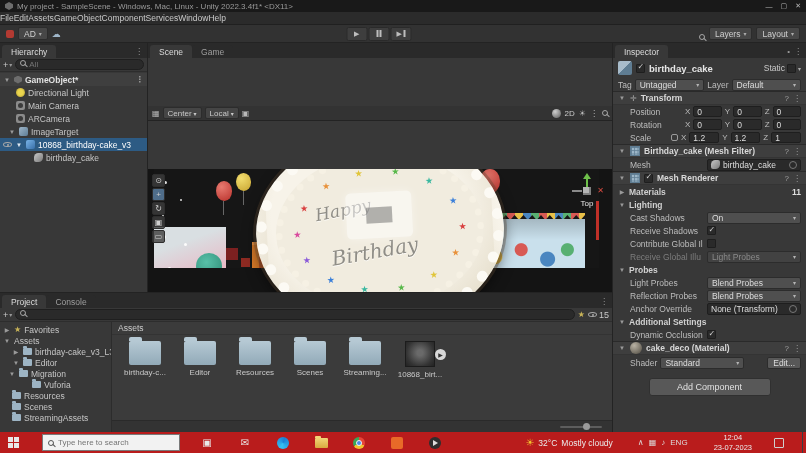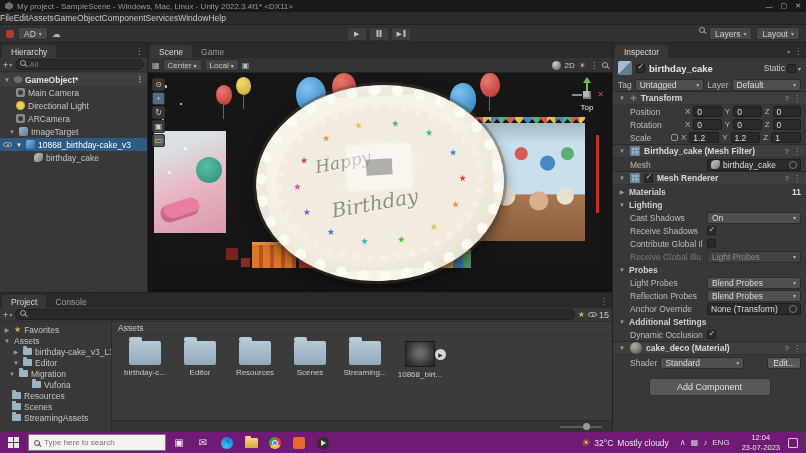--- a/index.html
+++ b/index.html
@@ -15,21 +15,21 @@
   .menu-item { padding:0 0; height:100%; display:flex; align-items:center; }
   .maintoolbar { height:18px; background:#323232; border-bottom:1px solid #232323; display:flex; align-items:center; padding:0 6px; gap:4px; position:relative; }
   .vc-dot { width:8px; height:8px; border-radius:2px; background:#b33a32; }
   .chip { background:#474747; border:1px solid #2c2c2c; border-radius:2px; height:13px; display:flex; align-items:center; gap:3px; padding:0 5px; font-size:8.5px; color:#cfcfcf; }
   .chip .arr { font-size:6px; color:#aaa; }
   .cloud { color:#9fb6c9; font-size:9px; }
   .playgroup { position:absolute; left:47%; transform:translateX(-50%); display:flex; gap:1px; }
   .tbtn { width:21px; height:14px; background:#3e3e3e; border:1px solid #2a2a2a; border-radius:2px; color:#bdbdbd; font-size:7px; display:flex; align-items:center; justify-content:center; gap:1px; }
   .pause-glyph { width:5px; height:7px; border-left:2px solid #bdbdbd; border-right:2px solid #bdbdbd; }
   .step-bar { width:2px; height:7px; background:#bdbdbd; }
-  .tb-right { margin-left:auto; display:flex; gap:4px; align-items:flex-start; }
+  .tb-right { margin-left:auto; display:flex; gap:4px; align-items:flex-end; }
 
   
   .tabstrip { height:15px; background:#2a2a2a; display:flex; align-items:flex-end; font-size:8.5px; color:#9f9f9f; padding-left:2px; }
   .tab { padding:2px 9px 1px; border-radius:3px 3px 0 0; background:#2a2a2a; white-space:nowrap; }
   .tab.active { background:#383838; color:#dcdcdc; }
   .strip-icons { margin-left:auto; padding:0 4px 2px; color:#8f8f8f; display:flex; gap:4px; font-size:8px; }
   .panel-toolbar { height:14px; background:#383838; border-bottom:1px solid #2d2d2d; display:flex; align-items:center; gap:3px; padding:0 3px; }
   .plusbtn { color:#c9c9c9; font-size:9px; display:flex; gap:1px; align-items:center; }
   .plusbtn .arr { font-size:6px; color:#999; }
   .searchbox { flex:1; height:11px; background:#2a2a2a; border:1px solid #1f1f1f; border-radius:6px; display:flex; gap:3px; padding:0 4px; min-width:0; }
@@ -55,21 +55,21 @@
   .oi-light { background:radial-gradient(circle,#ead54e 40%,#a8922d); border-radius:50%; }
   .oi-cube { background:linear-gradient(135deg,#9fb6c9,#5d7d96); }
   .oi-prefab { background:linear-gradient(135deg,#79b4e8,#3a6fa8); }
   .oi-mesh { background:linear-gradient(135deg,#c8c8c8,#7a7a7a); border-radius:50% 2px 50% 2px; }
   .hsp { flex:1; }
   .dots { color:#9a9a9a; font-size:8px; }
   .eye { width:9px; height:5px; border:1px solid #a9a9a9; border-radius:50%; position:relative; flex:0 0 auto; }
   .eye::after { content:""; position:absolute; left:3px; top:1px; width:2px; height:2px; background:#a9a9a9; border-radius:50%; }
 
   
-  .center-pane { flex:1; display:flex; flex-direction:column; min-width:0; }
+  .center-pane { flex:1; display:flex; flex-direction:column; min-width:0;gap:48px; }
   .scene-toolbar { height:15px; background:#333; border-bottom:1px solid #232323; display:flex; align-items:center; gap:3px; padding:0 4px; font-size:8px; color:#c9c9c9; }
   .sbtn { background:#454545; border:1px solid #2c2c2c; border-radius:2px; height:12px; display:flex; align-items:center; gap:2px; padding:0 4px; }
   .sicon { color:#b9b9b9; font-size:8px; }
   .sphere-icon { width:9px; height:9px; border-radius:50%; background:radial-gradient(circle at 35% 30%,#cfcfcf,#5a5a5a); }
   .st-right { margin-left:auto; display:flex; gap:4px; align-items:center; }
 
   .viewport { flex:1; position:relative; background:#141414; overflow:hidden; }
   .vp-image { position:absolute; left:6px; right:13px; top:0; bottom:24px; background:#161616; overflow:hidden; }
   .balloon { position:absolute; border-radius:50% 50% 48% 52%; }
   .balloon::after { content:""; position:absolute; left:45%; bottom:-14px; width:1px; height:14px; background:rgba(255,255,255,.35); }
@@ -174,21 +174,21 @@
   .folder-lg::before { content:""; position:absolute; top:-4px; left:0; width:13px; height:4px; background:#b6c9d4; border-radius:2px 2px 0 0; }
   .thumb { width:30px; height:26px; background:radial-gradient(circle at 50% 45%,#6a6a6a 15%,#343434 70%,#222); border:1px solid #1c1c1c; position:relative; }
   .playbadge { position:absolute; right:-12px; top:7px; width:11px; height:11px; border-radius:50%; background:#d8d8d8; color:#333; font-size:6px; display:flex; align-items:center; justify-content:center; }
   .file-label { font-size:8px; color:#c9c9c9; max-width:46px; white-space:nowrap; overflow:hidden; text-align:center; }
   .proj-status { height:12px; background:#333; border-top:1px solid #2a2a2a; display:flex; align-items:center; justify-content:flex-end; gap:5px; padding:0 10px; }
   .slider { width:42px; height:2px; background:#5d5d5d; position:relative; border-radius:1px; }
   .slider .thumbk { position:absolute; left:55%; top:-3px; width:7px; height:7px; border-radius:50%; background:#9a9a9a; }
   .hidden-wrap { display:flex; align-items:center; gap:2px; color:#c9c9c9; }
 
   
-  .taskbar { height:21px; background:#701a75; display:flex; align-items:center; color:#eaeaea; gap:2px; }
+  .taskbar { height:21px; background:#b91c1c; display:flex; align-items:center; color:#eaeaea; gap:16px; }
   .start { width:26px; height:100%; display:flex; align-items:center; justify-content:center; }
   .winlogo { display:grid; grid-template-columns:5px 5px; grid-template-rows:5px 5px; gap:1px; }
   .winlogo div { background:#e8e8e8; }
   .tb-search { width:138px; height:17px; background:#f2f2f2; border:1px solid #7a7a7a; display:flex; align-items:center; gap:4px; padding:0 5px; }
   .tb-search input { flex:1; min-width:0; border:none; outline:none; background:transparent; font-size:8px; color:#333; font-family:inherit; }
   .tbi { width:22px; height:100%; display:flex; align-items:center; justify-content:center; font-size:10px; }
   .ic-sq { width:12px; height:12px; }
   .ic-edge { border-radius:50%; background:conic-gradient(from 200deg,#35c2f2,#1a7fd4,#35c2f2); }
   .ic-folder { background:linear-gradient(#f2d477,#d9a93f); border-radius:1px; position:relative; width:13px; height:10px; }
   .ic-folder::before { content:""; position:absolute; top:-2px; left:0; width:6px; height:2px; background:#f2d477; border-radius:1px 1px 0 0; }
@@ -278,26 +278,26 @@
           </div>
           <div class="tree">
             <div class="hrow scene-row">
               <span class="fold">▼</span>
               <span class="uicon-sm"></span>
               <span>GameObject*</span>
               <span class="hsp"></span>
               <span class="dots">⋮</span>
             </div>
             <div class="hrow" style="padding-left:16px">
+              <span class="oicon oi-light"></span>
+              <span>Directional Light</span>
+            </div>
+            <div class="hrow" style="padding-left:16px">
               <span class="oicon oi-cam"></span>
               <span>Main Camera</span>
-            </div>
-            <div class="hrow" style="padding-left:16px">
-              <span class="oicon oi-light"></span>
-              <span>Directional Light</span>
             </div>
             <div class="hrow" style="padding-left:16px">
               <span class="oicon oi-cam"></span>
               <span>ARCamera</span>
             </div>
             <div class="hrow" style="padding-left:8px">
               <span class="fold">▼</span>
               <span class="oicon oi-cube"></span>
               <span>ImageTarget</span>
             </div>

